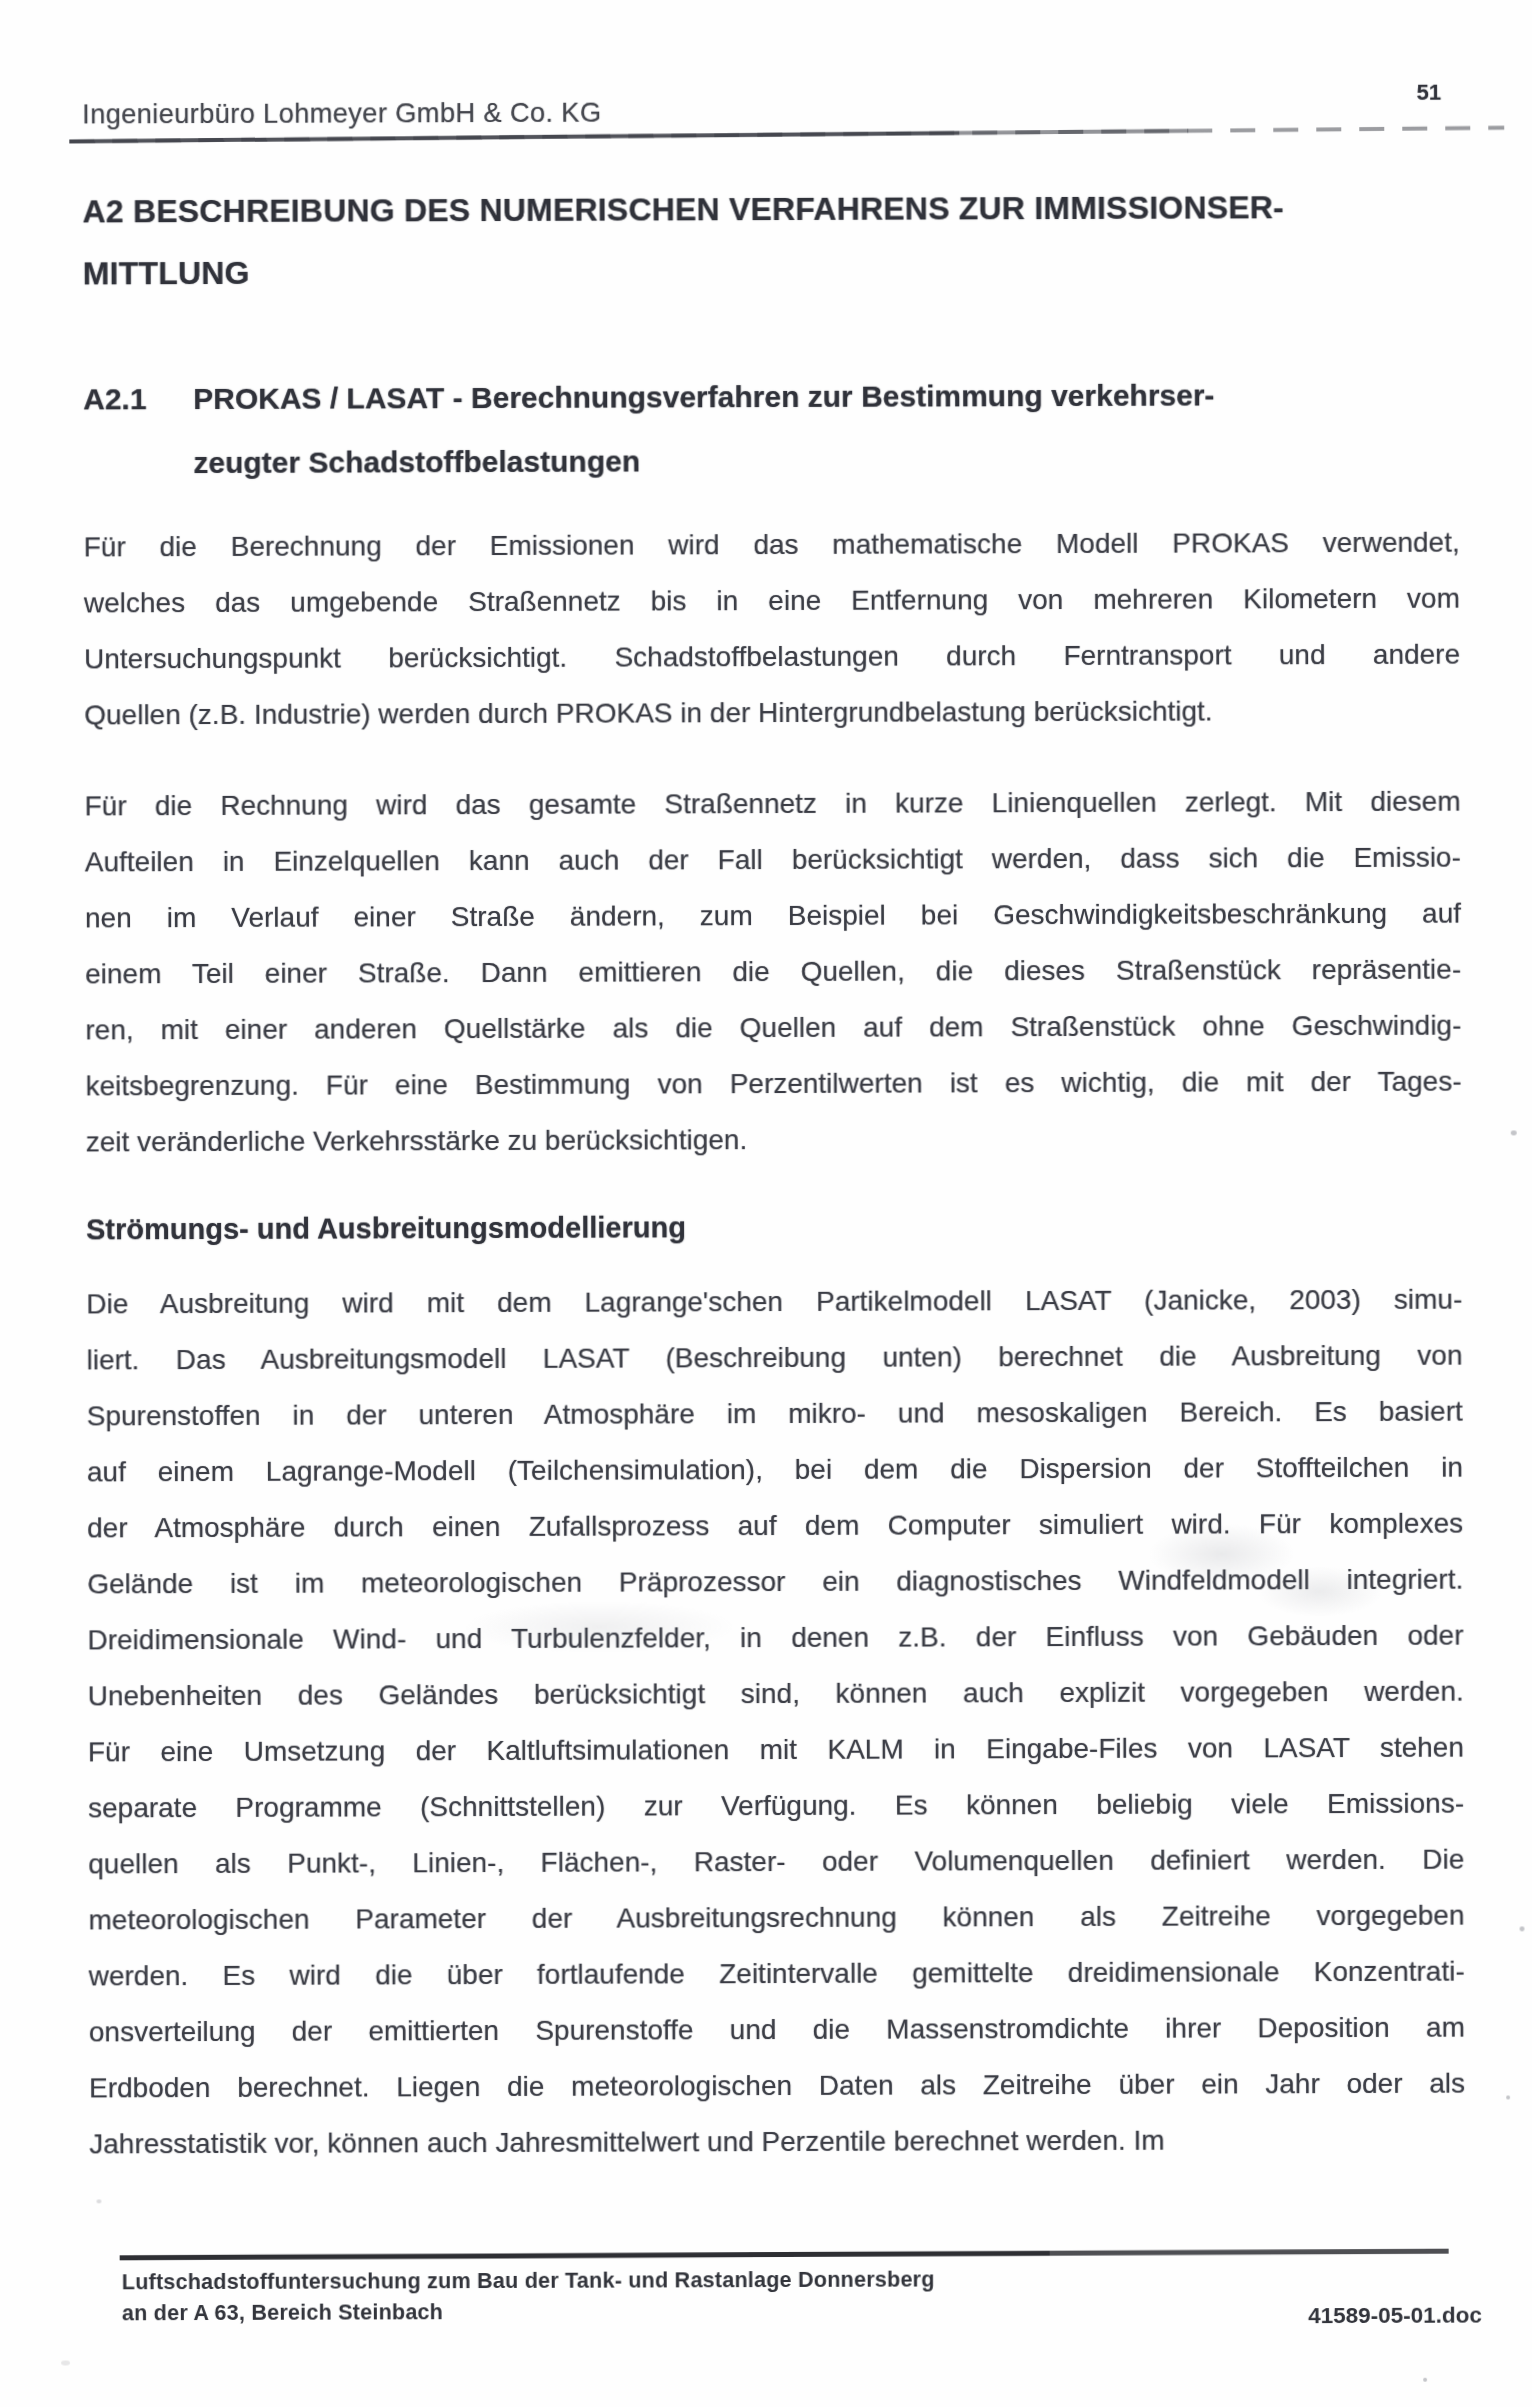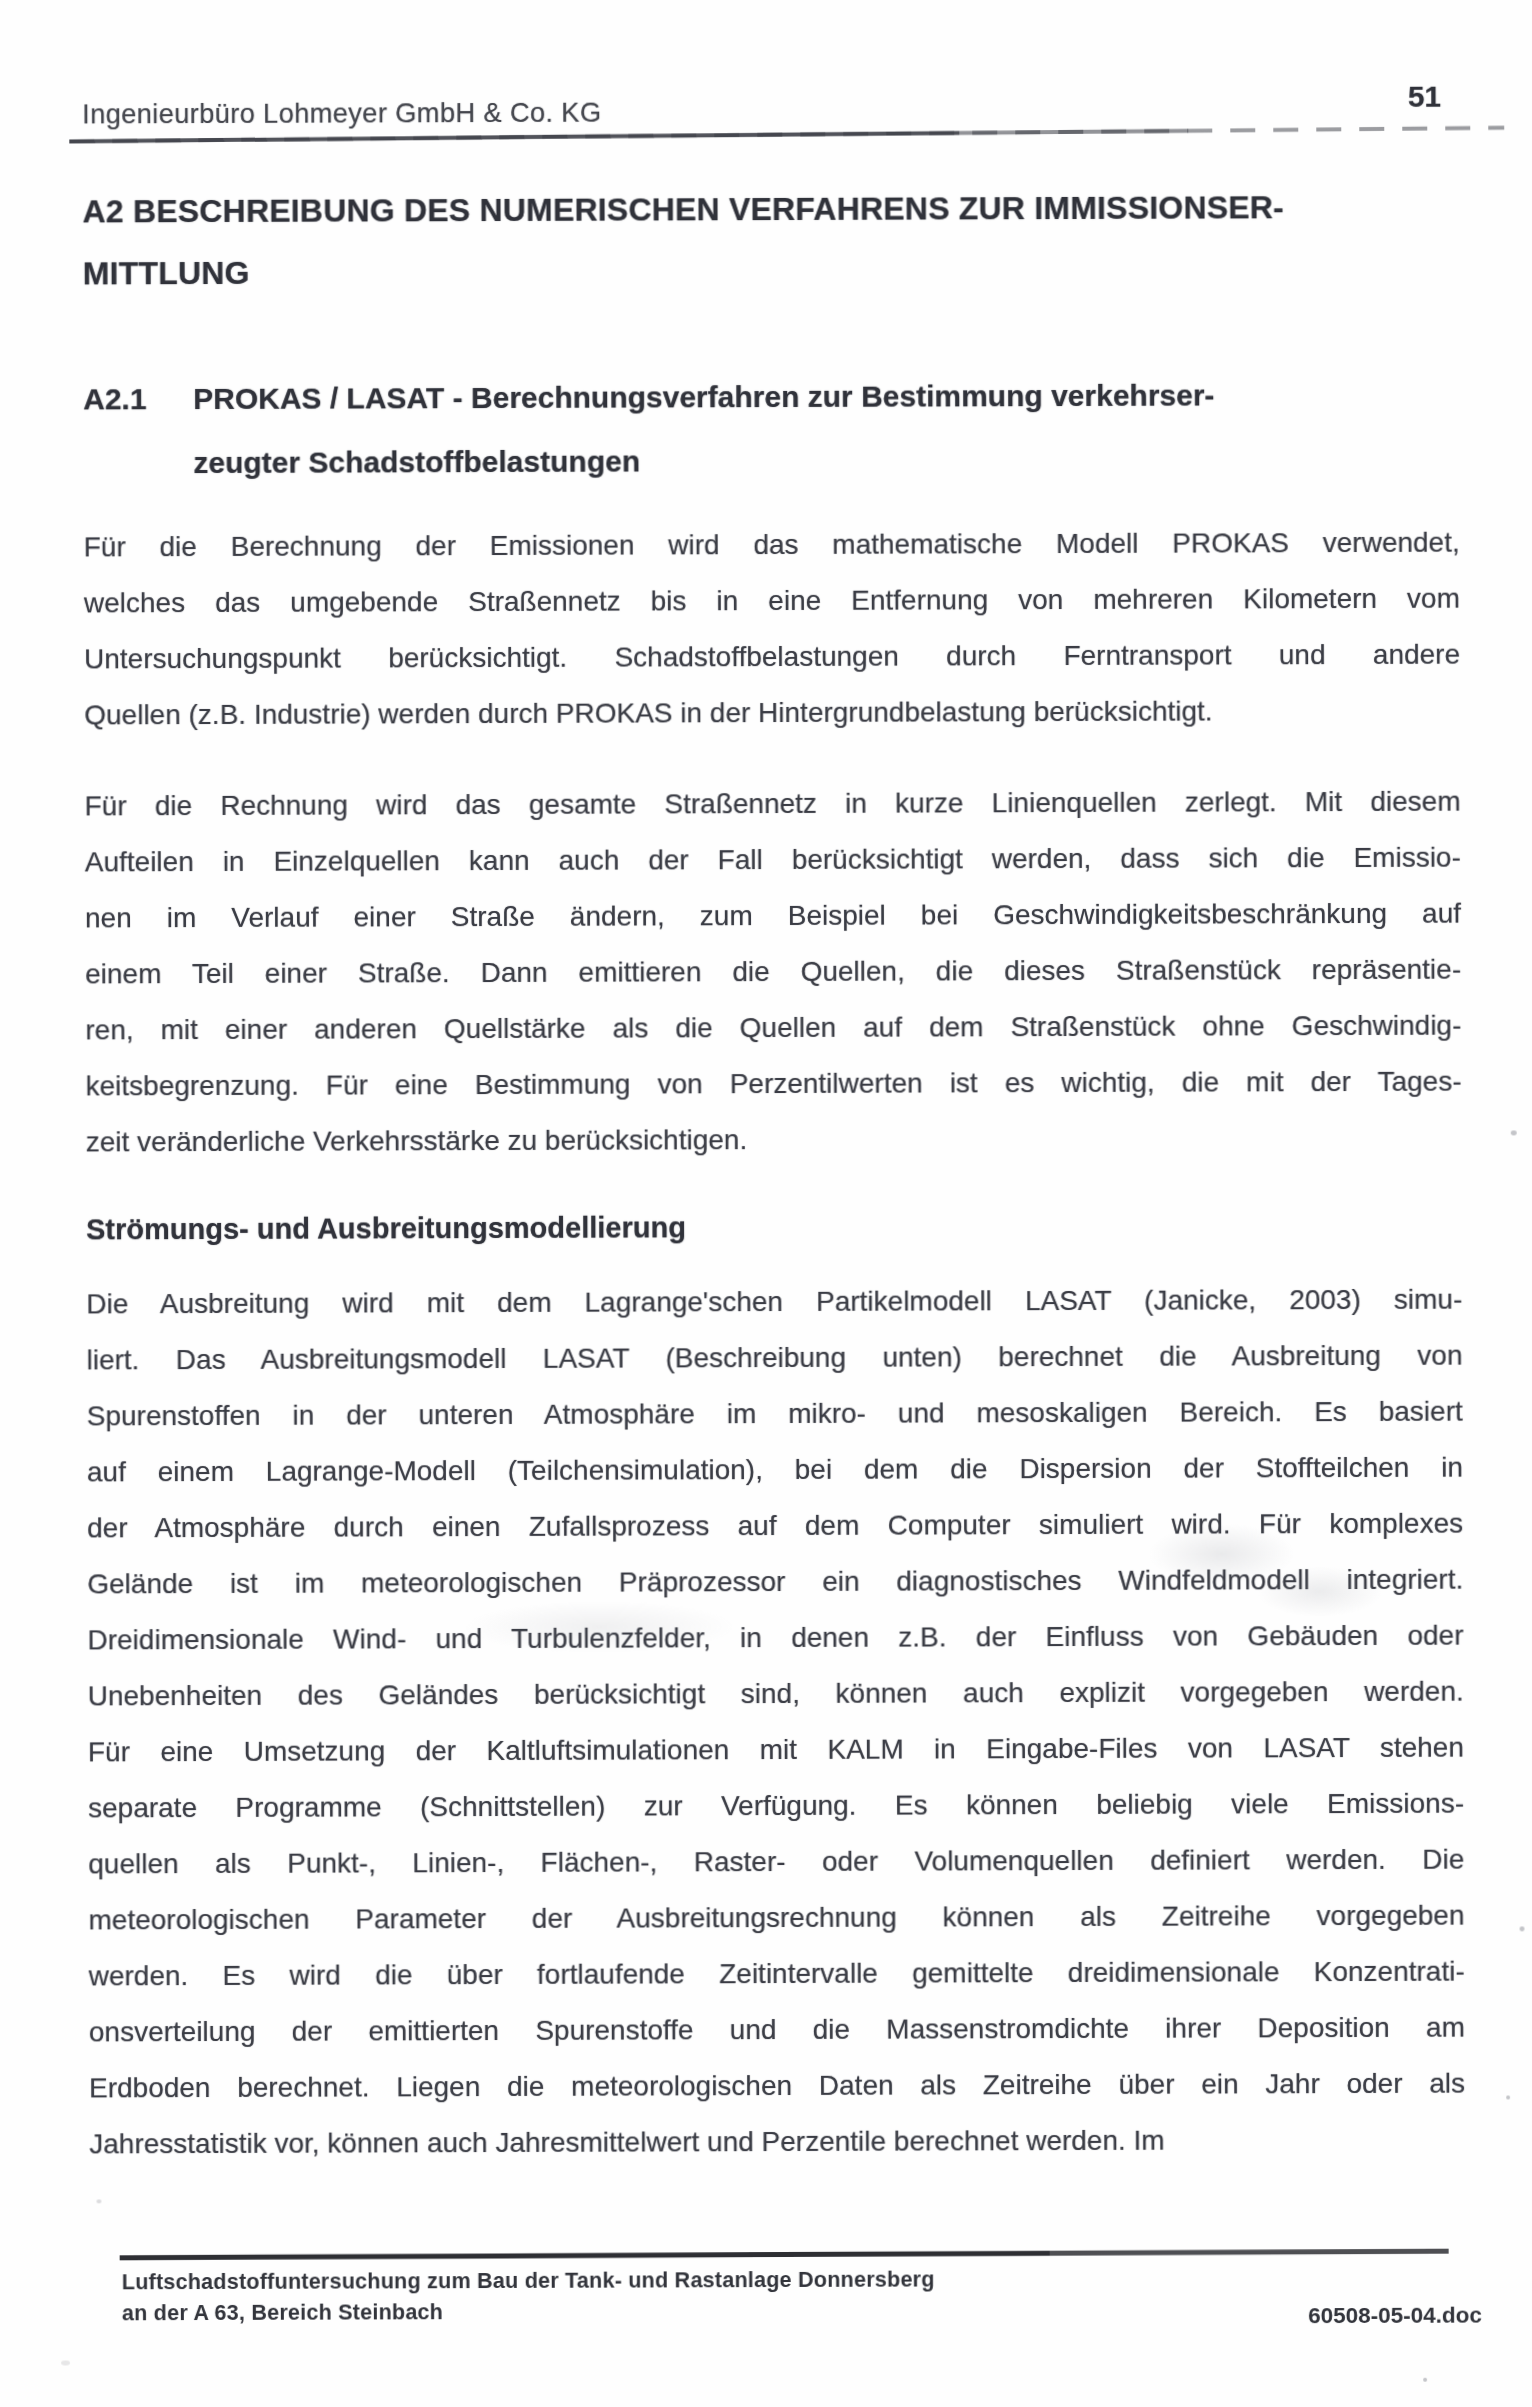--- a/index.html
+++ b/index.html
@@ -13,21 +13,21 @@
     padding-left:32px;
   }
   .scan{
     position:absolute; inset:0; transform:rotate(-0.2deg);
     filter:blur(0.3px) contrast(1.04);
   }
   .txt{ text-shadow:0 0 1px rgba(64,66,74,.55); }
   .bold{ font-weight:bold; color:var(--ink-dark); text-shadow:0 0 1.2px rgba(52,54,62,.6); }
 
   .header-company{ position:absolute; top:96px; left:86px; font-size:27.4px; color:var(--ink-head); letter-spacing:0.3px;}
-  .page-num{ position:absolute; top:82px; right:120px; font-size:30px; color:var(--ink-dark); font-weight:bold;}
+  .page-num{ position:absolute; top:82px; right:120px; font-size:22px; color:var(--ink-dark); font-weight:bold;}
   .header-rule{
     position:absolute; top:137px; left:73px; width:1435px; height:3.9px;
     transform:rotate(-0.35deg); transform-origin:left center;
     background:
       linear-gradient(to right, rgba(60,62,70,.88) 0 62%, rgba(60,62,70,.55) 62% 78%, rgba(60,62,70,0) 78%),
       repeating-linear-gradient(to right, rgba(60,62,70,.5) 0 25.5px, rgba(60,62,70,0) 25.5px 43px);
   }
 
   .doc-title{ position:absolute; top:178px; left:86px; width:1411px;
     font-size:32px; line-height:62px; letter-spacing:0.2px;}
@@ -126,21 +126,21 @@
         <div class="tline">onsverteilung der emittierten Spurenstoffe und die Massenstromdichte ihrer Deposition am</div>
         <div class="tline">Erdboden berechnet. Liegen die meteorologischen Daten als Zeitreihe über ein Jahr oder als</div>
         <div class="tline tline-last">Jahresstatistik vor, können auch Jahresmittelwert und Perzentile berechnet werden. Im</div>
       </div>
 
     <div class="footer-rule"></div>
     <div class="footer-text">
       <div>Luftschadstoffuntersuchung zum Bau der Tank- und Rastanlage Donnersberg</div>
       <div>an der A 63, Bereich Steinbach</div>
     </div>
-    <div class="doc-ref">60508-05-04.doc</div>
+    <div class="doc-ref">41589-05-01.doc</div>
 
     <div class="smudge sm1"></div>
     <div class="smudge sm2"></div>
     <div class="smudge sm3"></div>
     <div class="dot d1"></div>
     <div class="dot d2"></div>
     <div class="dot d3"></div>
     <div class="dot d4"></div>
     <div class="dot d5"></div>
     <div class="dot d6"></div>

